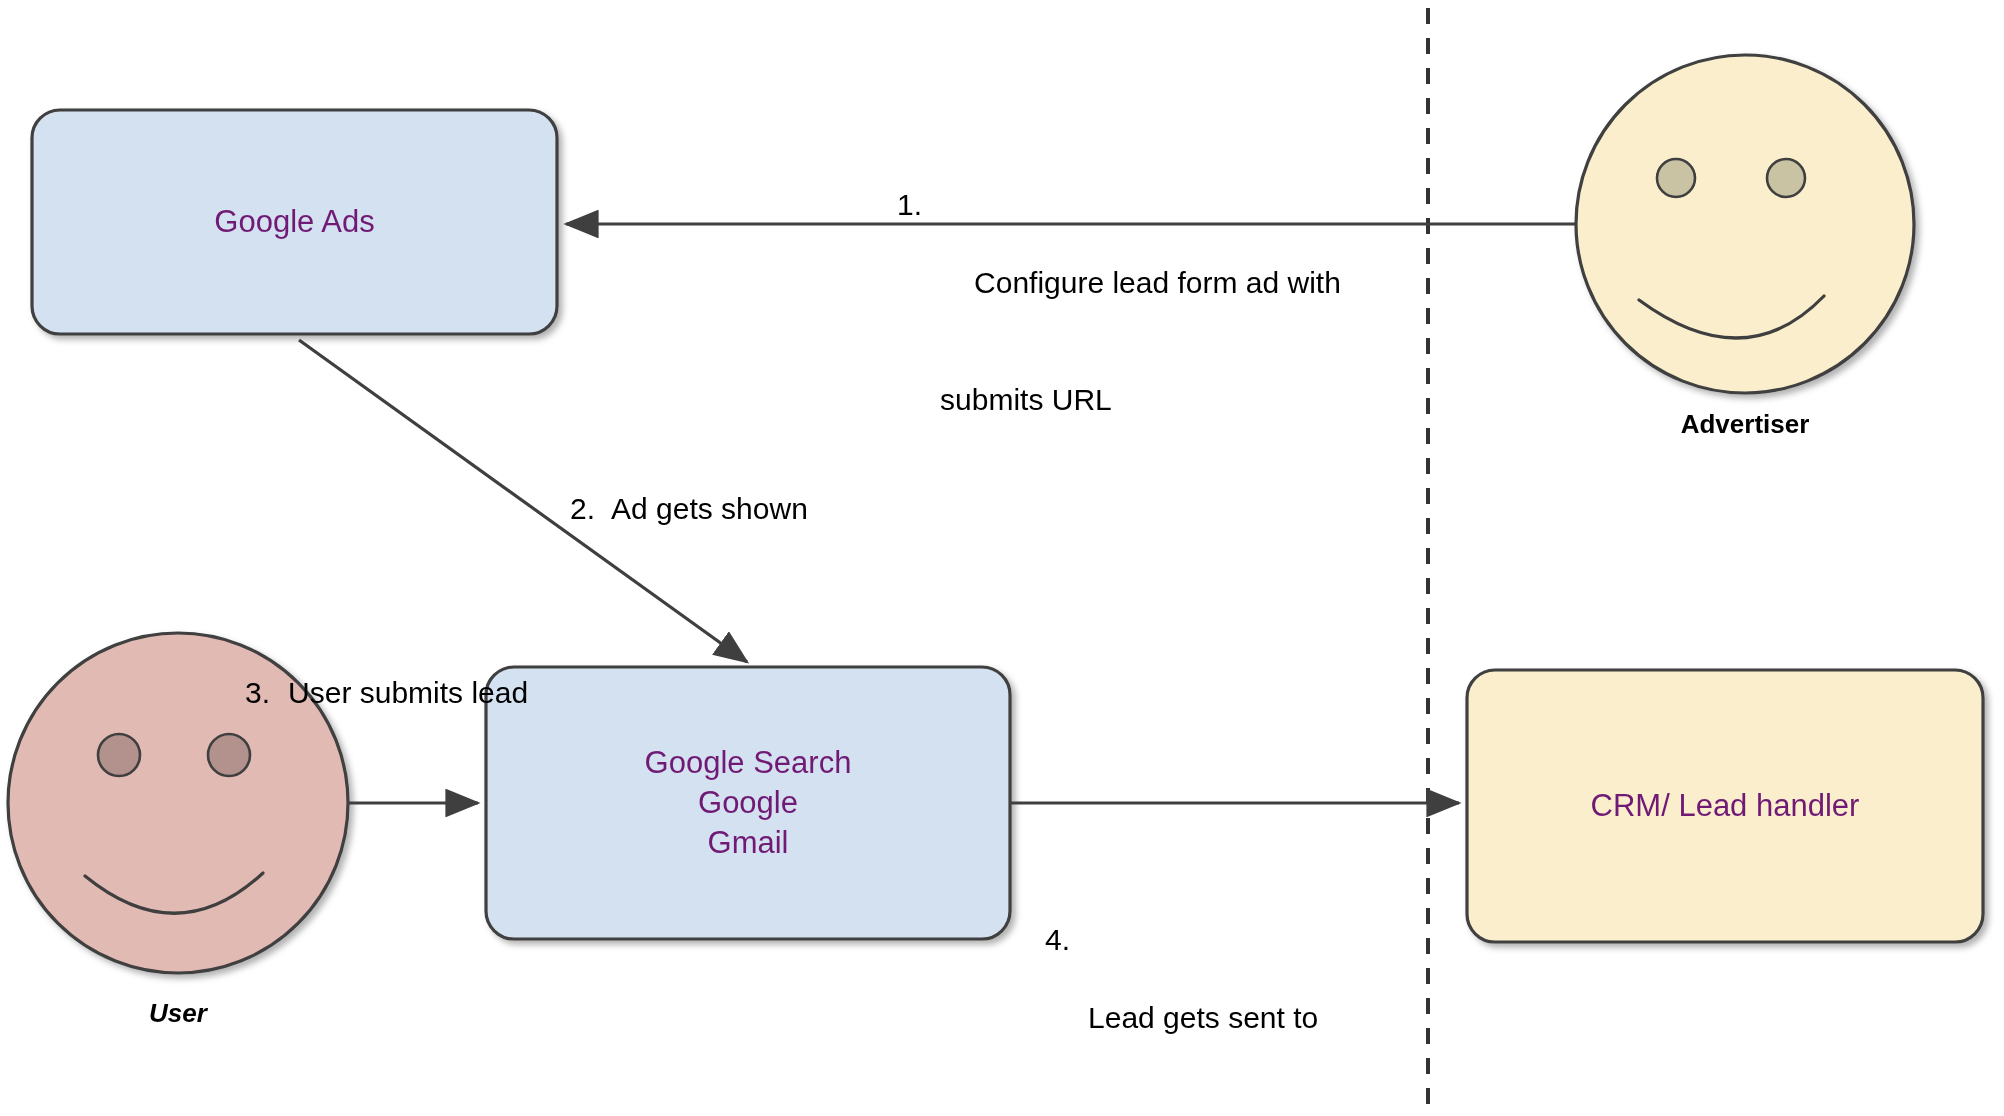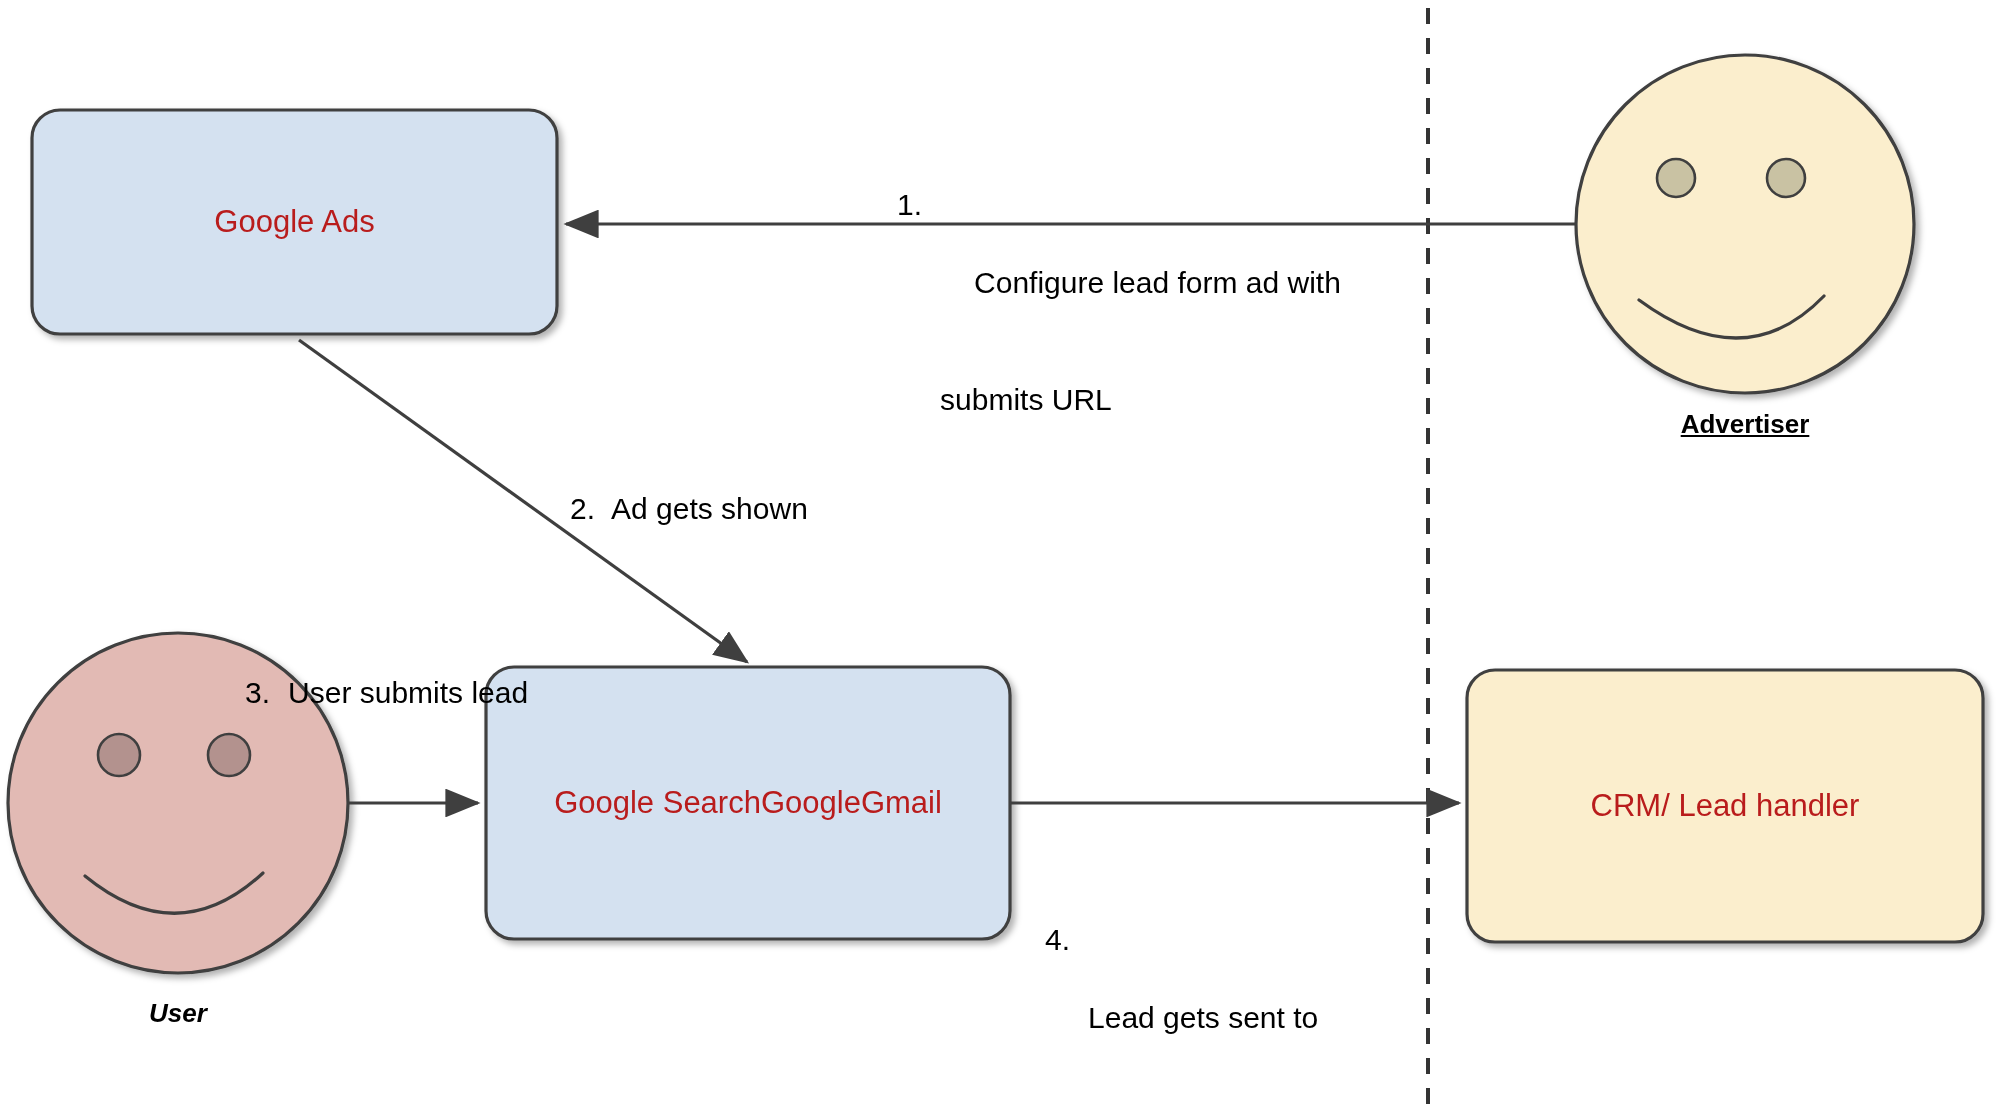--- a/index.html
+++ b/index.html
@@ -25,21 +25,21 @@
     width: 2004px;
     height: 1116px;
     pointer-events: none;
   }
   .node-label {
     position: absolute;
     display: flex;
     align-items: center;
     justify-content: center;
     text-align: center;
-    color: #b91c1c;
+    color: #701a75;
     pointer-events: none;
     line-height: 1.28;
   }
   .box-label {
     font-size: 31px;
     font-weight: 400;
   }
   .box-label .ln { display: block; }
   .actor-label {
     position: absolute;
@@ -109,31 +109,31 @@
 
     <line x1="348" y1="803" x2="478" y2="803" stroke="#3f3f3f" stroke-width="3.2" marker-end="url(#arrowhead)"></line>
 
     <line x1="1011" y1="803" x2="1459" y2="803" stroke="#3f3f3f" stroke-width="3.2" marker-end="url(#arrowhead)"></line>
   </svg>
 
   <div class="node-label box-label" style="left:32px; top:110px; width:525px; height:224px;">
     <span>Google Ads</span>
   </div>
 
-  <div class="node-label box-label" style="left:486px; top:667px; width:524px; height:272px; flex-direction:row;">
+  <div class="node-label box-label" style="left:486px; top:667px; width:524px; height:272px; flex-direction:column;">
     <span class="ln">Google Search</span>
     <span class="ln">Google</span>
     <span class="ln">Gmail</span>
   </div>
 
   <div class="node-label box-label" style="left:1467px; top:670px; width:516px; height:272px;">
     <span>CRM/ Lead handler</span>
   </div>
 
-  <div class="actor-label" style="left:1595px; top:409px; width:300px;text-decoration:underline;">Advertiser</div>
+  <div class="actor-label" style="left:1595px; top:409px; width:300px;">Advertiser</div>
 
   <div class="actor-label" style="left:28px; top:998px; width:300px;font-style:italic;">User</div>
 
   <div class="edge-label" style="left:897px; top:107px;">
     <div style="display:flex; gap:18px;">
       <span class="num">1.</span>
       <span>
         <span style="display:block;margin-left:34px;">Configure lead form ad with</span>
         <span style="display:block;">submits URL</span>
       </span>

